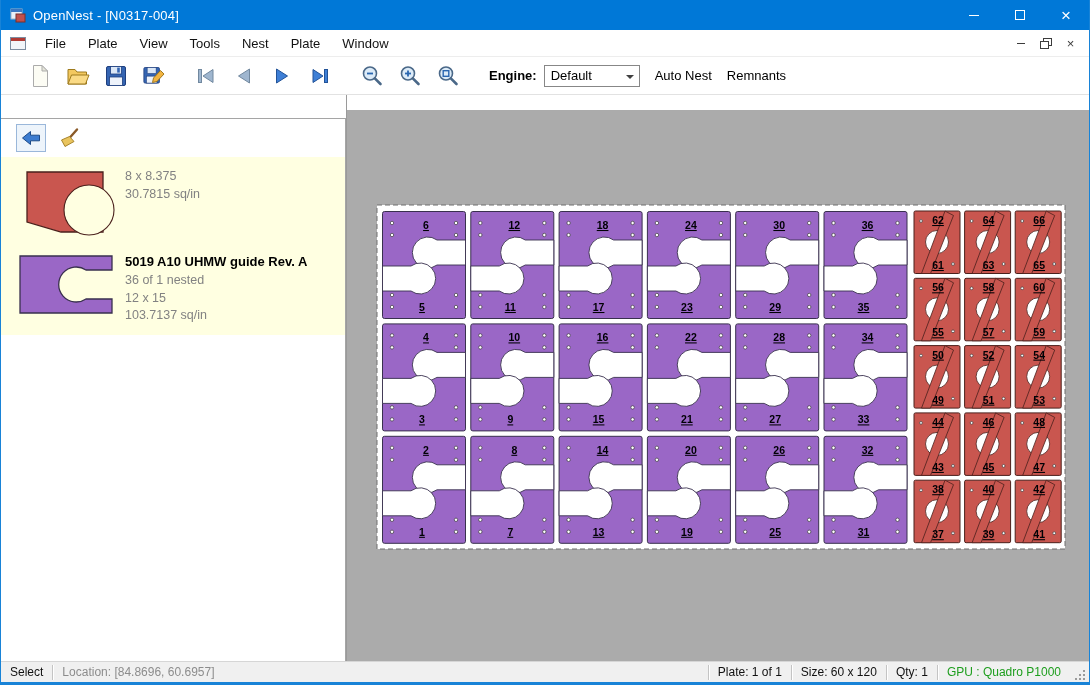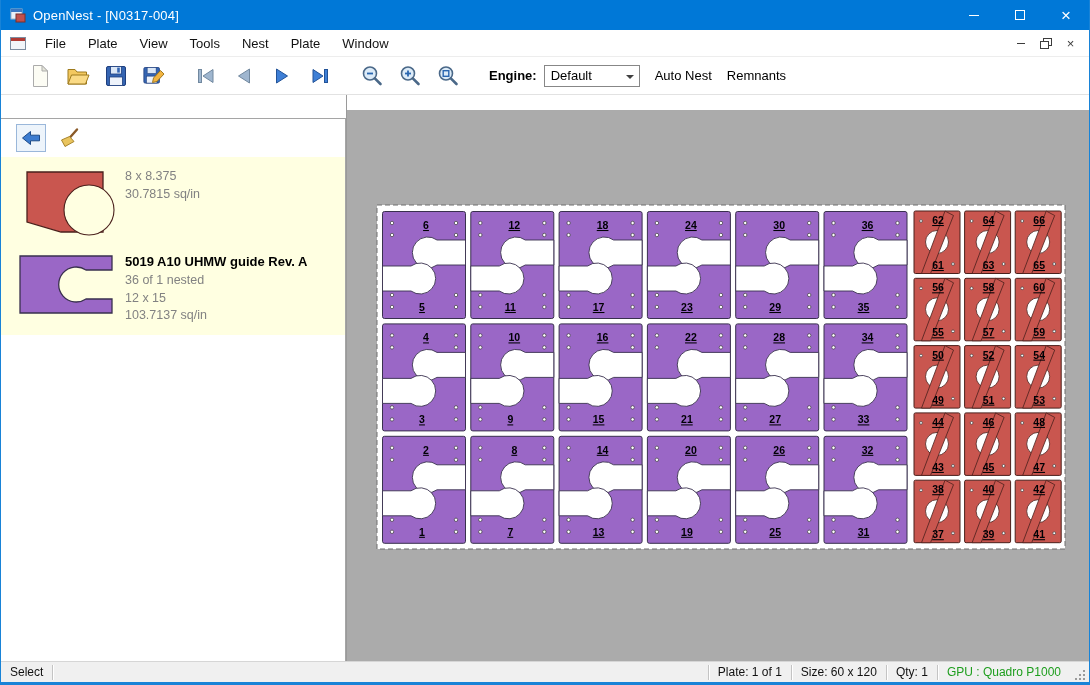--- a/index.html
+++ b/index.html
@@ -379,20 +379,21 @@
         <text x="641.6" y="443.2" class="part-label">39</text>
         <use href="#red-pair" x="666.2" y="383.2"></use>
         <text x="692.2" y="398.2" class="part-label">42</text>
         <text x="692.2" y="443.2" class="part-label">41</text>
       </svg>
   </div>
 
   <div class="statusbar">
     <div class="sb-seg">Select</div>
     <div class="sb-sep"></div>
+    <div class="sb-seg sb-location">Location: [84.8696, 60.6957]</div>
     <div class="sb-spacer"></div>
     <div class="sb-sep"></div>
     <div class="sb-seg">Plate: 1 of 1</div>
     <div class="sb-sep"></div>
     <div class="sb-seg">Size: 60 x 120</div>
     <div class="sb-sep"></div>
     <div class="sb-seg">Qty: 1</div>
     <div class="sb-sep"></div>
     <div class="sb-seg" style="color: rgb(30, 158, 30);">GPU : Quadro P1000</div>
     <div class="grip">

